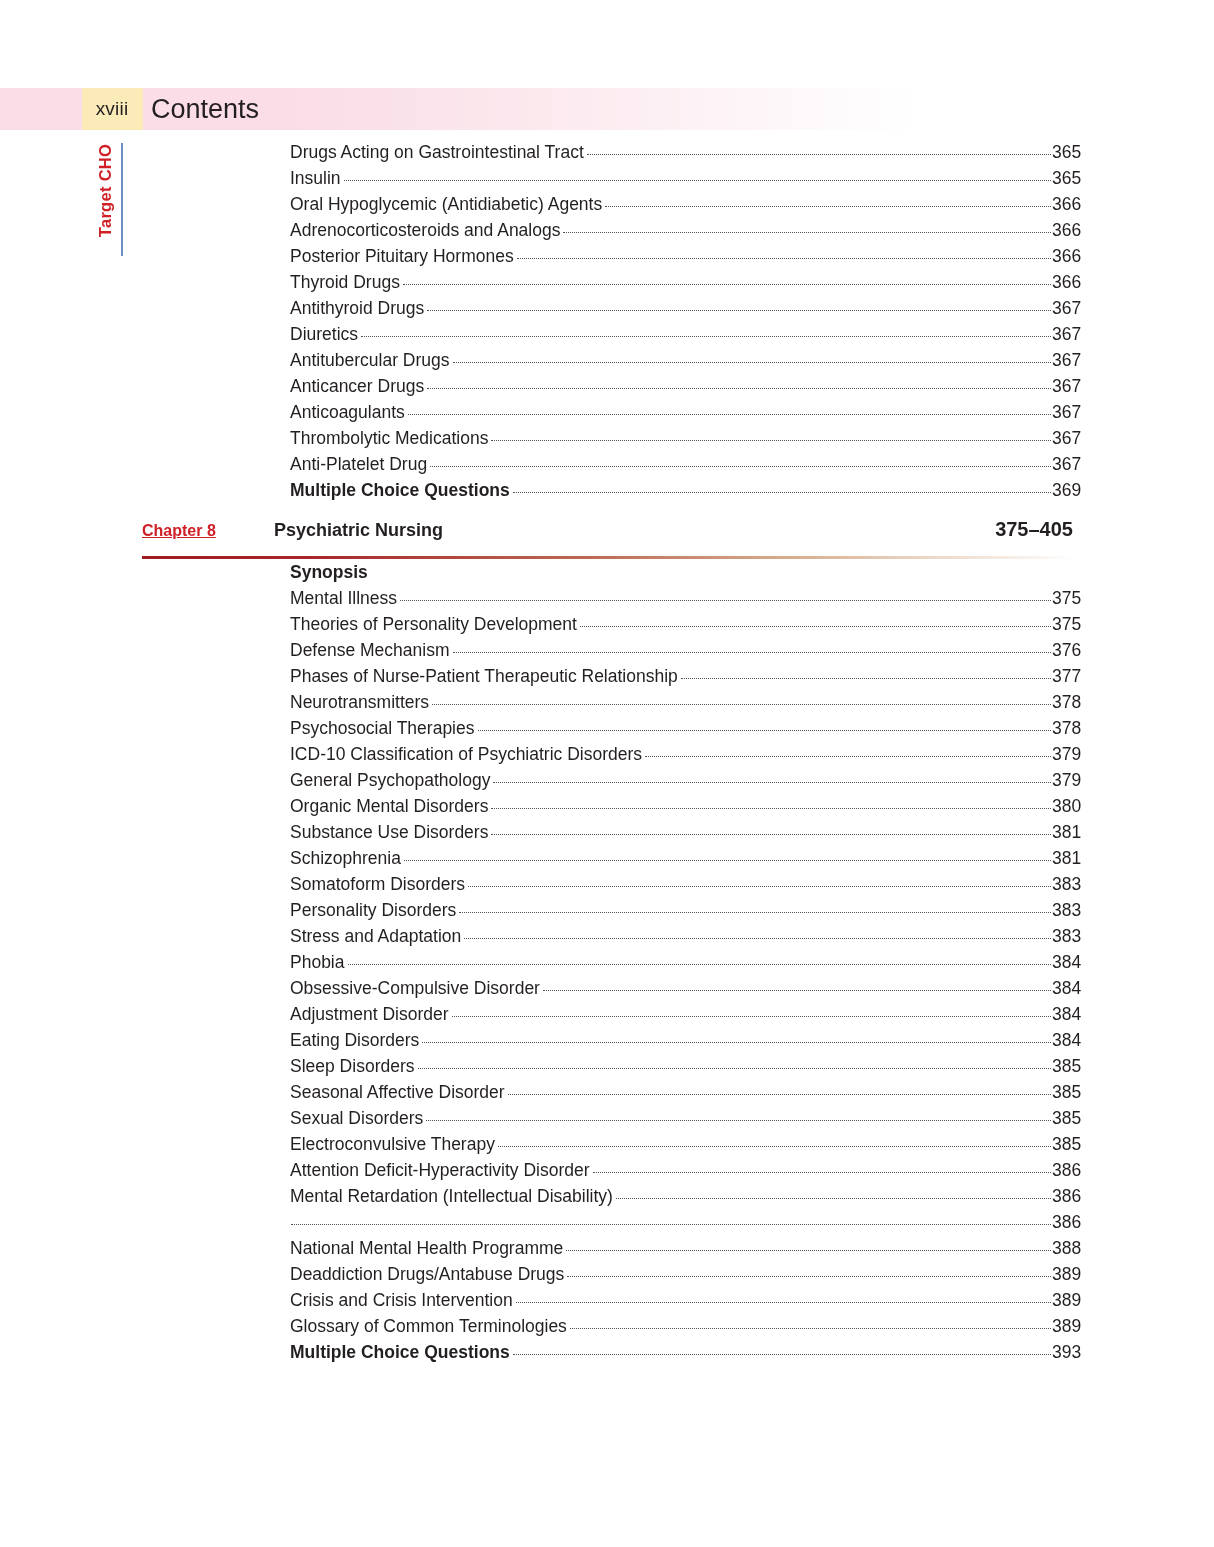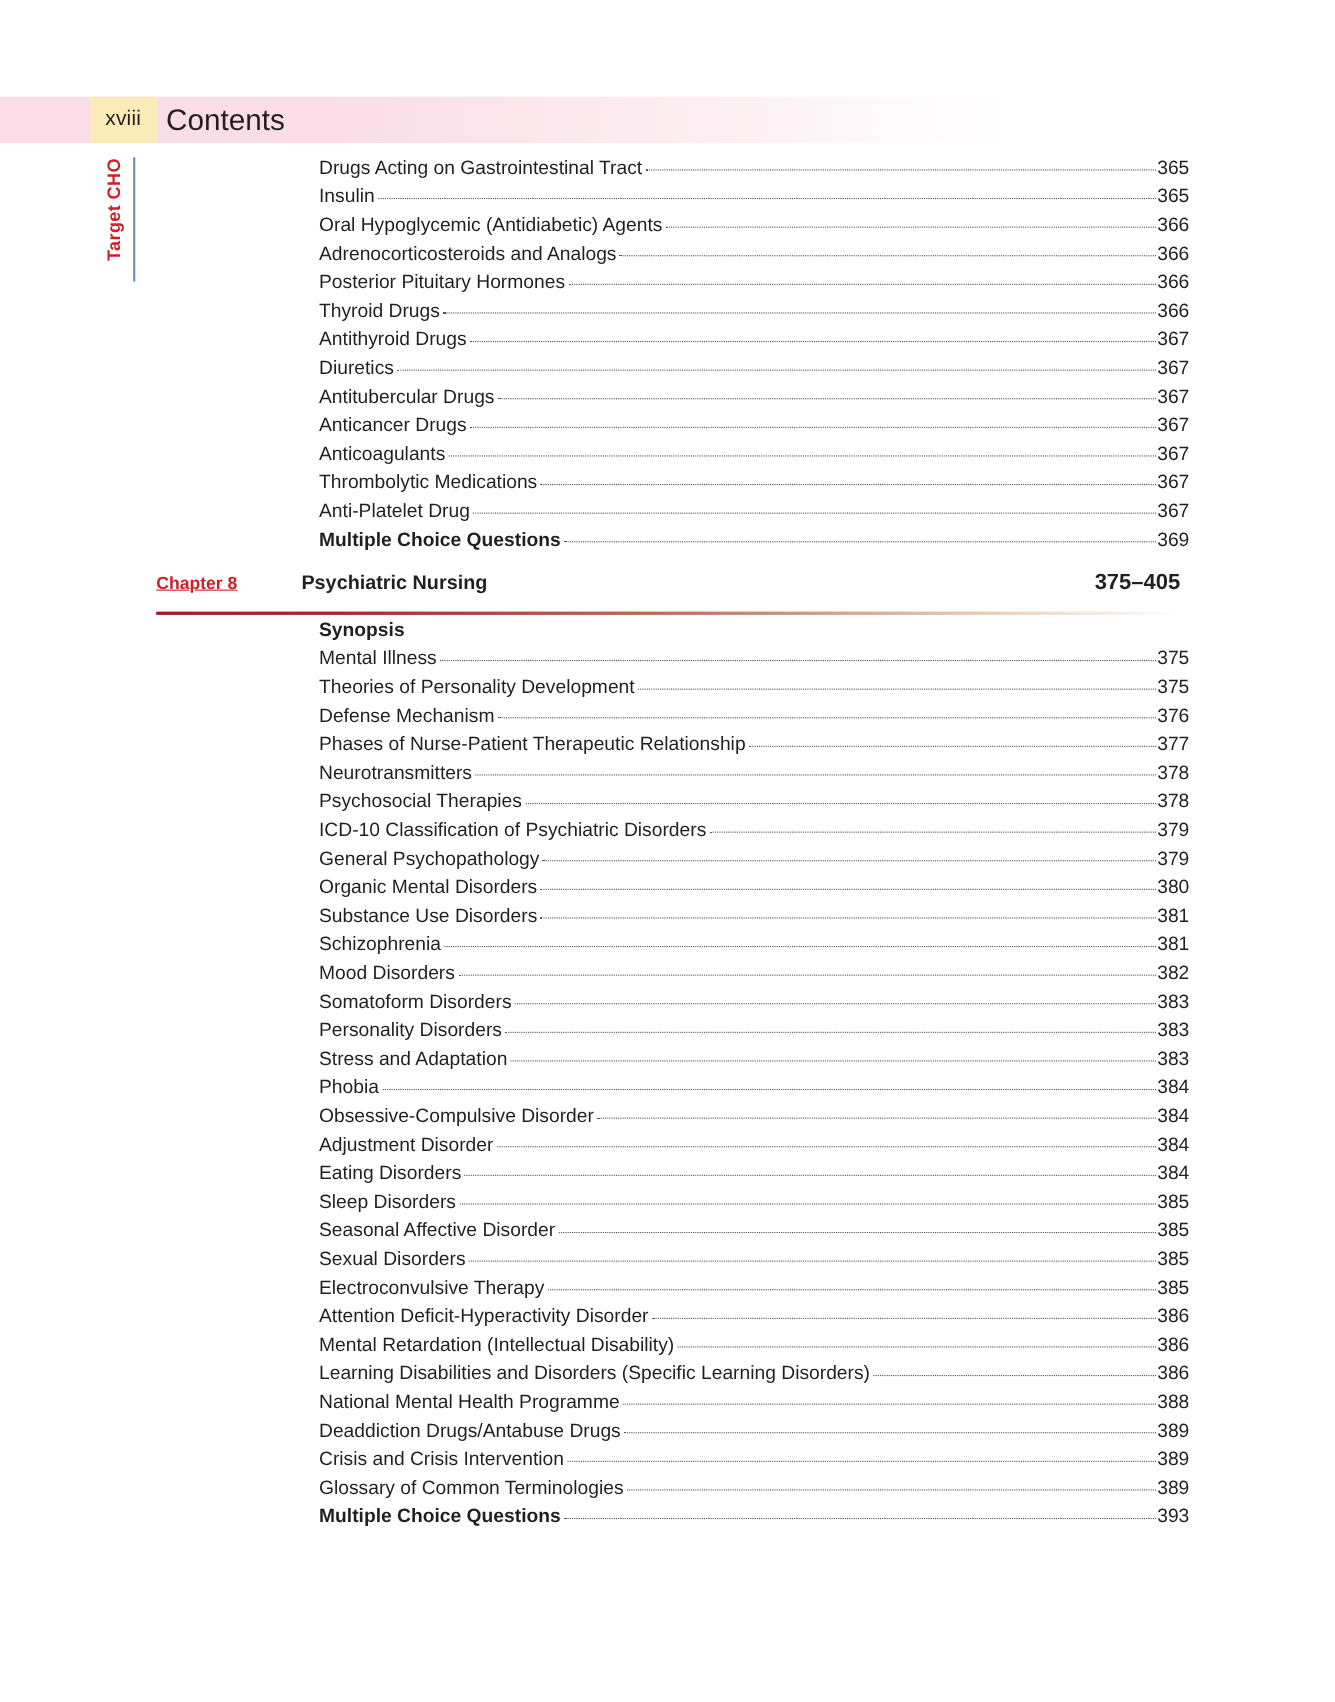--- a/index.html
+++ b/index.html
@@ -323,25 +323,20 @@
       <span class="toc-label">Substance Use Disorders</span>
       <span class="toc-leader"></span>
       <span class="toc-page">381</span>
     </div>
     <div class="toc-row">
       <span class="toc-label">Schizophrenia</span>
       <span class="toc-leader"></span>
       <span class="toc-page">381</span>
     </div>
     <div class="toc-row">
-      <span class="toc-label">Mood Disorders</span>
-      <span class="toc-leader"></span>
-      <span class="toc-page">382</span>
-    </div>
-    <div class="toc-row">
       <span class="toc-label">Somatoform Disorders</span>
       <span class="toc-leader"></span>
       <span class="toc-page">383</span>
     </div>
     <div class="toc-row">
       <span class="toc-label">Personality Disorders</span>
       <span class="toc-leader"></span>
       <span class="toc-page">383</span>
     </div>
     <div class="toc-row">
@@ -393,21 +388,20 @@
       <span class="toc-label">Attention Deficit-Hyperactivity Disorder</span>
       <span class="toc-leader"></span>
       <span class="toc-page">386</span>
     </div>
     <div class="toc-row">
       <span class="toc-label">Mental Retardation (Intellectual Disability)</span>
       <span class="toc-leader"></span>
       <span class="toc-page">386</span>
     </div>
     <div class="toc-row">
-      <span class="toc-label">Learning Disabilities and Disorders (Specific Learning Disorders)</span>
       <span class="toc-leader"></span>
       <span class="toc-page">386</span>
     </div>
     <div class="toc-row">
       <span class="toc-label">National Mental Health Programme</span>
       <span class="toc-leader"></span>
       <span class="toc-page">388</span>
     </div>
     <div class="toc-row">
       <span class="toc-label">Deaddiction Drugs/Antabuse Drugs</span>

